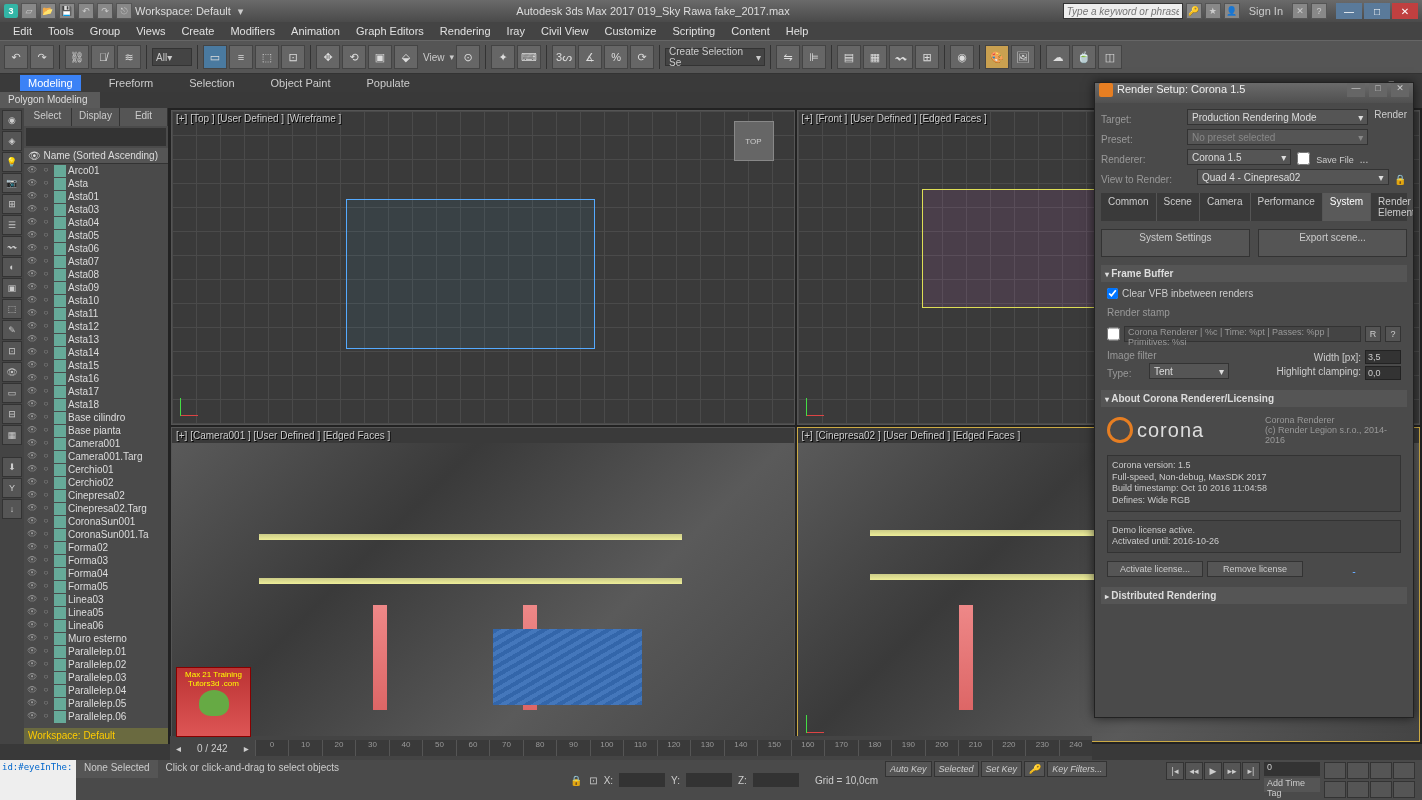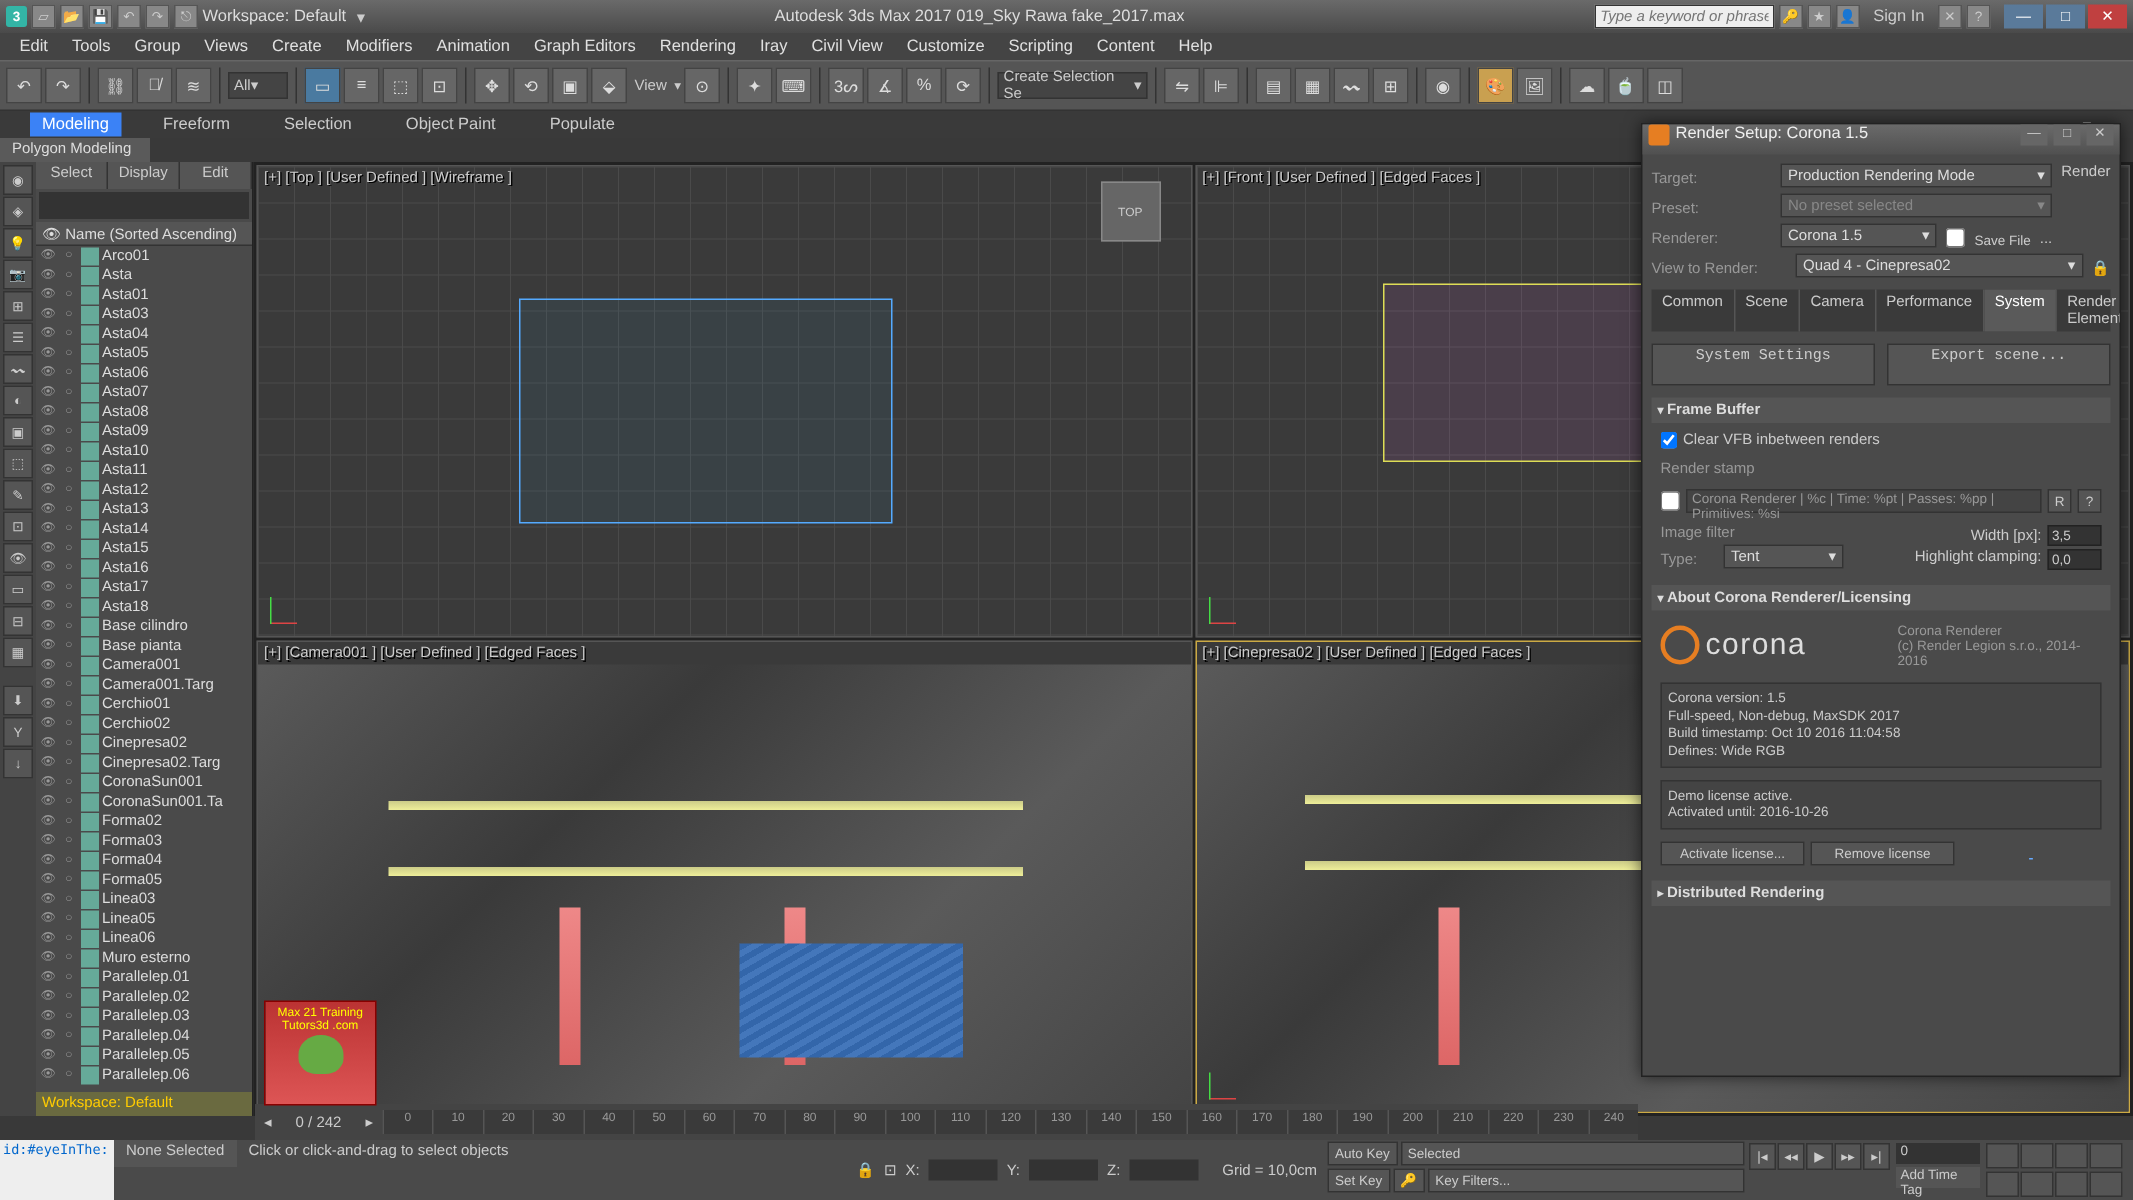--- a/index.html
+++ b/index.html
@@ -60,21 +60,21 @@
 .rd-title .wb{ width:18px; height:14px; background:#666; font-size:9px; text-align:center; cursor:pointer;}
 .rd-body { padding:6px; display:flex; flex-direction:column; gap:4px; font-size:10px; color:#ccc; overflow:hidden;}
 .rd-row { display:flex; align-items:flex-end; gap:6px;}
 .rd-row label{ width:80px; color:#999; font-size:10px;}
 .rd-row .dd{ flex:1; height:16px; background:#555; border:1px solid #333; padding:0 4px; font-size:10px; display:flex; align-items:center; color:#ddd; position:relative;}
 .rd-row .dd.dis{ color:#888;}
 .rd-row .dd::after{content:"▾"; position:absolute; right:4px;}
 .rd-tabs{ display:flex; background:#3a3a3a; margin-top:4px;}
 .rd-tabs span{ padding:3px 7px; font-size:10px; color:#ccc; cursor:pointer; border-right:1px solid #555;}
 .rd-tabs span.active{ background:#5a5a5a; color:#fff;}
-.rd-sbtn{ flex:1; height:28px; background:#555; border:1px solid #333; text-align:center; font-size:10px; line-height:16px; cursor:pointer;font-family:Liberation Mono, monospace;}
+.rd-sbtn{ flex:1; height:28px; background:#555; border:1px solid #333; text-align:center; font-size:10px; line-height:16px; cursor:pointer;}
 .rd-section-h { font-size:10px; font-weight:bold; color:#ddd; padding:3px 4px; background:#555; margin-top:4px;}
 .rd-section-h::before{content:"▸ "; font-size:8px;}
 .rd-section-h.open::before{content:"▾ ";}
 .rd-field{ display:flex; align-items:center; gap:4px; padding:2px 6px;}
 .rd-field input[type=checkbox]{width:11px;height:11px;}
 .rd-stamp{ display:flex; gap:4px; padding:2px 6px;}
 .rd-stamp .inp{ flex:1; height:16px; background:#444; border:1px solid #333; font-size:9px; padding:0 3px; color:#999;}
 .rd-stamp .sq{ width:16px;height:16px;background:#555;border:1px solid #333;font-size:9px;text-align:center;line-height:14px;}
 .rd-spin{ width:36px; height:14px; background:#333; border:1px solid #222; font-size:9px; padding:0 2px; display:flex; align-items:center;}
 .corona-logo{ display:flex; align-items:center; gap:8px; padding:4px 6px;}
@@ -89,21 +89,21 @@
 .timeline { position:absolute; bottom:40px; left:170px; right:330px; height:24px; background:#444; display:flex; align-items:center;}
 .timeline .frm{ font-size:10px; color:#ccc; padding:0 10px;}
 .timeline .ruler{ flex:1; height:16px; background:#3a3a3a; position:relative; display:flex;}
 .timeline .ruler span{ flex:1; font-size:8px; color:#999; text-align:center; border-left:1px solid #555;}
 .statusbar{ position:absolute; bottom:0; left:0; right:0; height:40px; background:#4a4a4a; display:flex;}
 .statusbar .maxscript{ width:76px; background:#eee; color:#06c; font-family:monospace; font-size:9px; padding:2px;}
 .statusbar .mid{ flex:1; display:flex; flex-direction:row;}
 .statusbar .sel{ height:18px; padding:2px 8px; font-size:10px; background:#555; color:#ccc;}
 .statusbar .prompt{ height:18px; padding:2px 8px; font-size:10px; color:#ccc;}
 .statusbar .coords{ display:flex; align-items:center; gap:6px; padding:0 6px; font-size:10px; color:#ccc;}
-.statusbar .anim{ width:280px; display:flex; flex-direction:column; font-size:9px;}
+.statusbar .anim{ width:280px; display:flex; font-size:9px;font-style:italic;}
 .statusbar .anim .r{ display:flex; gap:2px; padding:1px;}
 .statusbar .anim .ab{ height:16px; padding:0 4px; background:#555; border:1px solid #333; font-size:9px; display:flex; align-items:center;}
 .statusbar .play{ display:flex; gap:1px; padding:2px;}
 .statusbar .play div{ width:18px;height:18px;background:#555;border:1px solid #333;font-size:9px;text-align:center;line-height:16px;}
 .statusbar .navbtns{ display:flex; flex-wrap:wrap; width:100px; gap:1px; padding:2px;}
 .statusbar .navbtns div{width:22px;height:17px;background:#555;border:1px solid #333;}
 .watermark{position:absolute; bottom:4px; left:4px; width:75px; height:70px; background:linear-gradient(#b33,#d55); border:1px solid #800; font-size:8px; color:#ff0; text-align:center; padding:2px; z-index:5;}
 .watermark .pot{width:30px;height:26px;background:#6a4;border-radius:50% 50% 40% 40%; margin:2px auto;}
 .vp-axis{position:absolute;bottom:8px;left:8px;width:24px;height:24px;}
 .vp-axis .x{position:absolute;width:18px;height:1px;background:#d44;bottom:0;left:0;}

